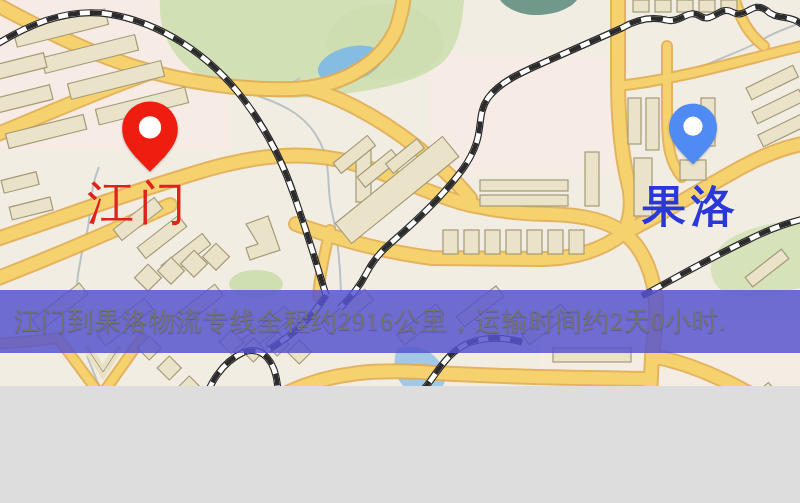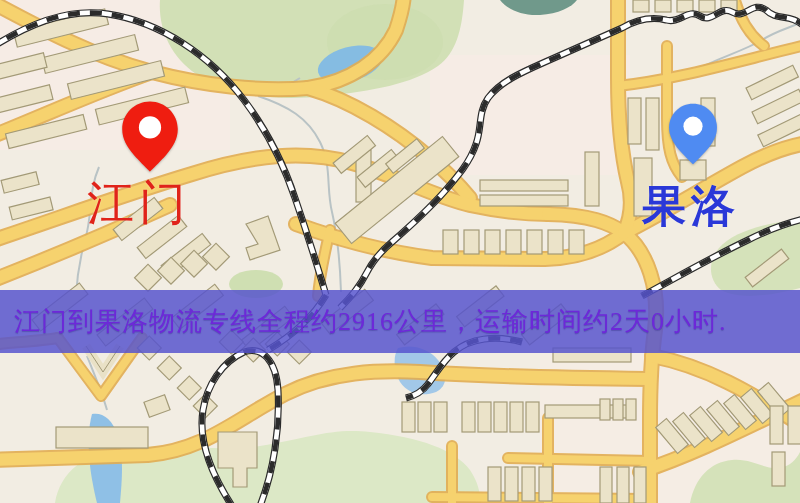--- a/index.html
+++ b/index.html
@@ -1,17 +1,17 @@
 <!DOCTYPE html>
 <html><head>
 <meta charset="utf-8">
 <style>
   html,body{margin:0;padding:0;background:#ddd;}
   .stage{
-    position:relative;width:800px;height:503px;overflow:hidden;
+    position:relative;width:800px;height:386px;overflow:hidden;
     font-family:"Liberation Sans", sans-serif;
     background:#f2ede3;
   }
   .stage svg.map-art{position:absolute;left:0;top:0;}
   .pin{position:absolute;}
   .pin svg{display:block;filter:drop-shadow(0 1px 1px rgba(0,0,0,.25));}
   .place-label{
     position:absolute;
     font-family:"Liberation Serif", serif;
     font-weight:500;
@@ -22,21 +22,21 @@
   .origin-label{left:87px;top:172px;font-size:47px;color:#e0231a;}
   .dest-label{left:642px;top:177px;font-size:44px;color:#2a38d8;font-weight:bold;}
   .banner{
     position:absolute;left:0;top:290px;width:800px;height:63px;
     background:rgba(86,84,205,0.84);
     display:flex;align-items:center;
     box-sizing:border-box;padding-left:14px;
   }
   .banner span{
     font-family:"Liberation Serif", serif;
-    font-size:26px;color:#6d28d9;letter-spacing:1px;white-space:nowrap;
+    font-size:26px;color:#737373;letter-spacing:1px;white-space:nowrap;
     text-shadow:0 1px 1px rgba(40,40,120,.35);
   }
 </style>
 </head>
 <body>
 
 <div class="stage">
 
   <svg class="map-art" width="800" height="503" viewBox="0 0 800 503">
 

